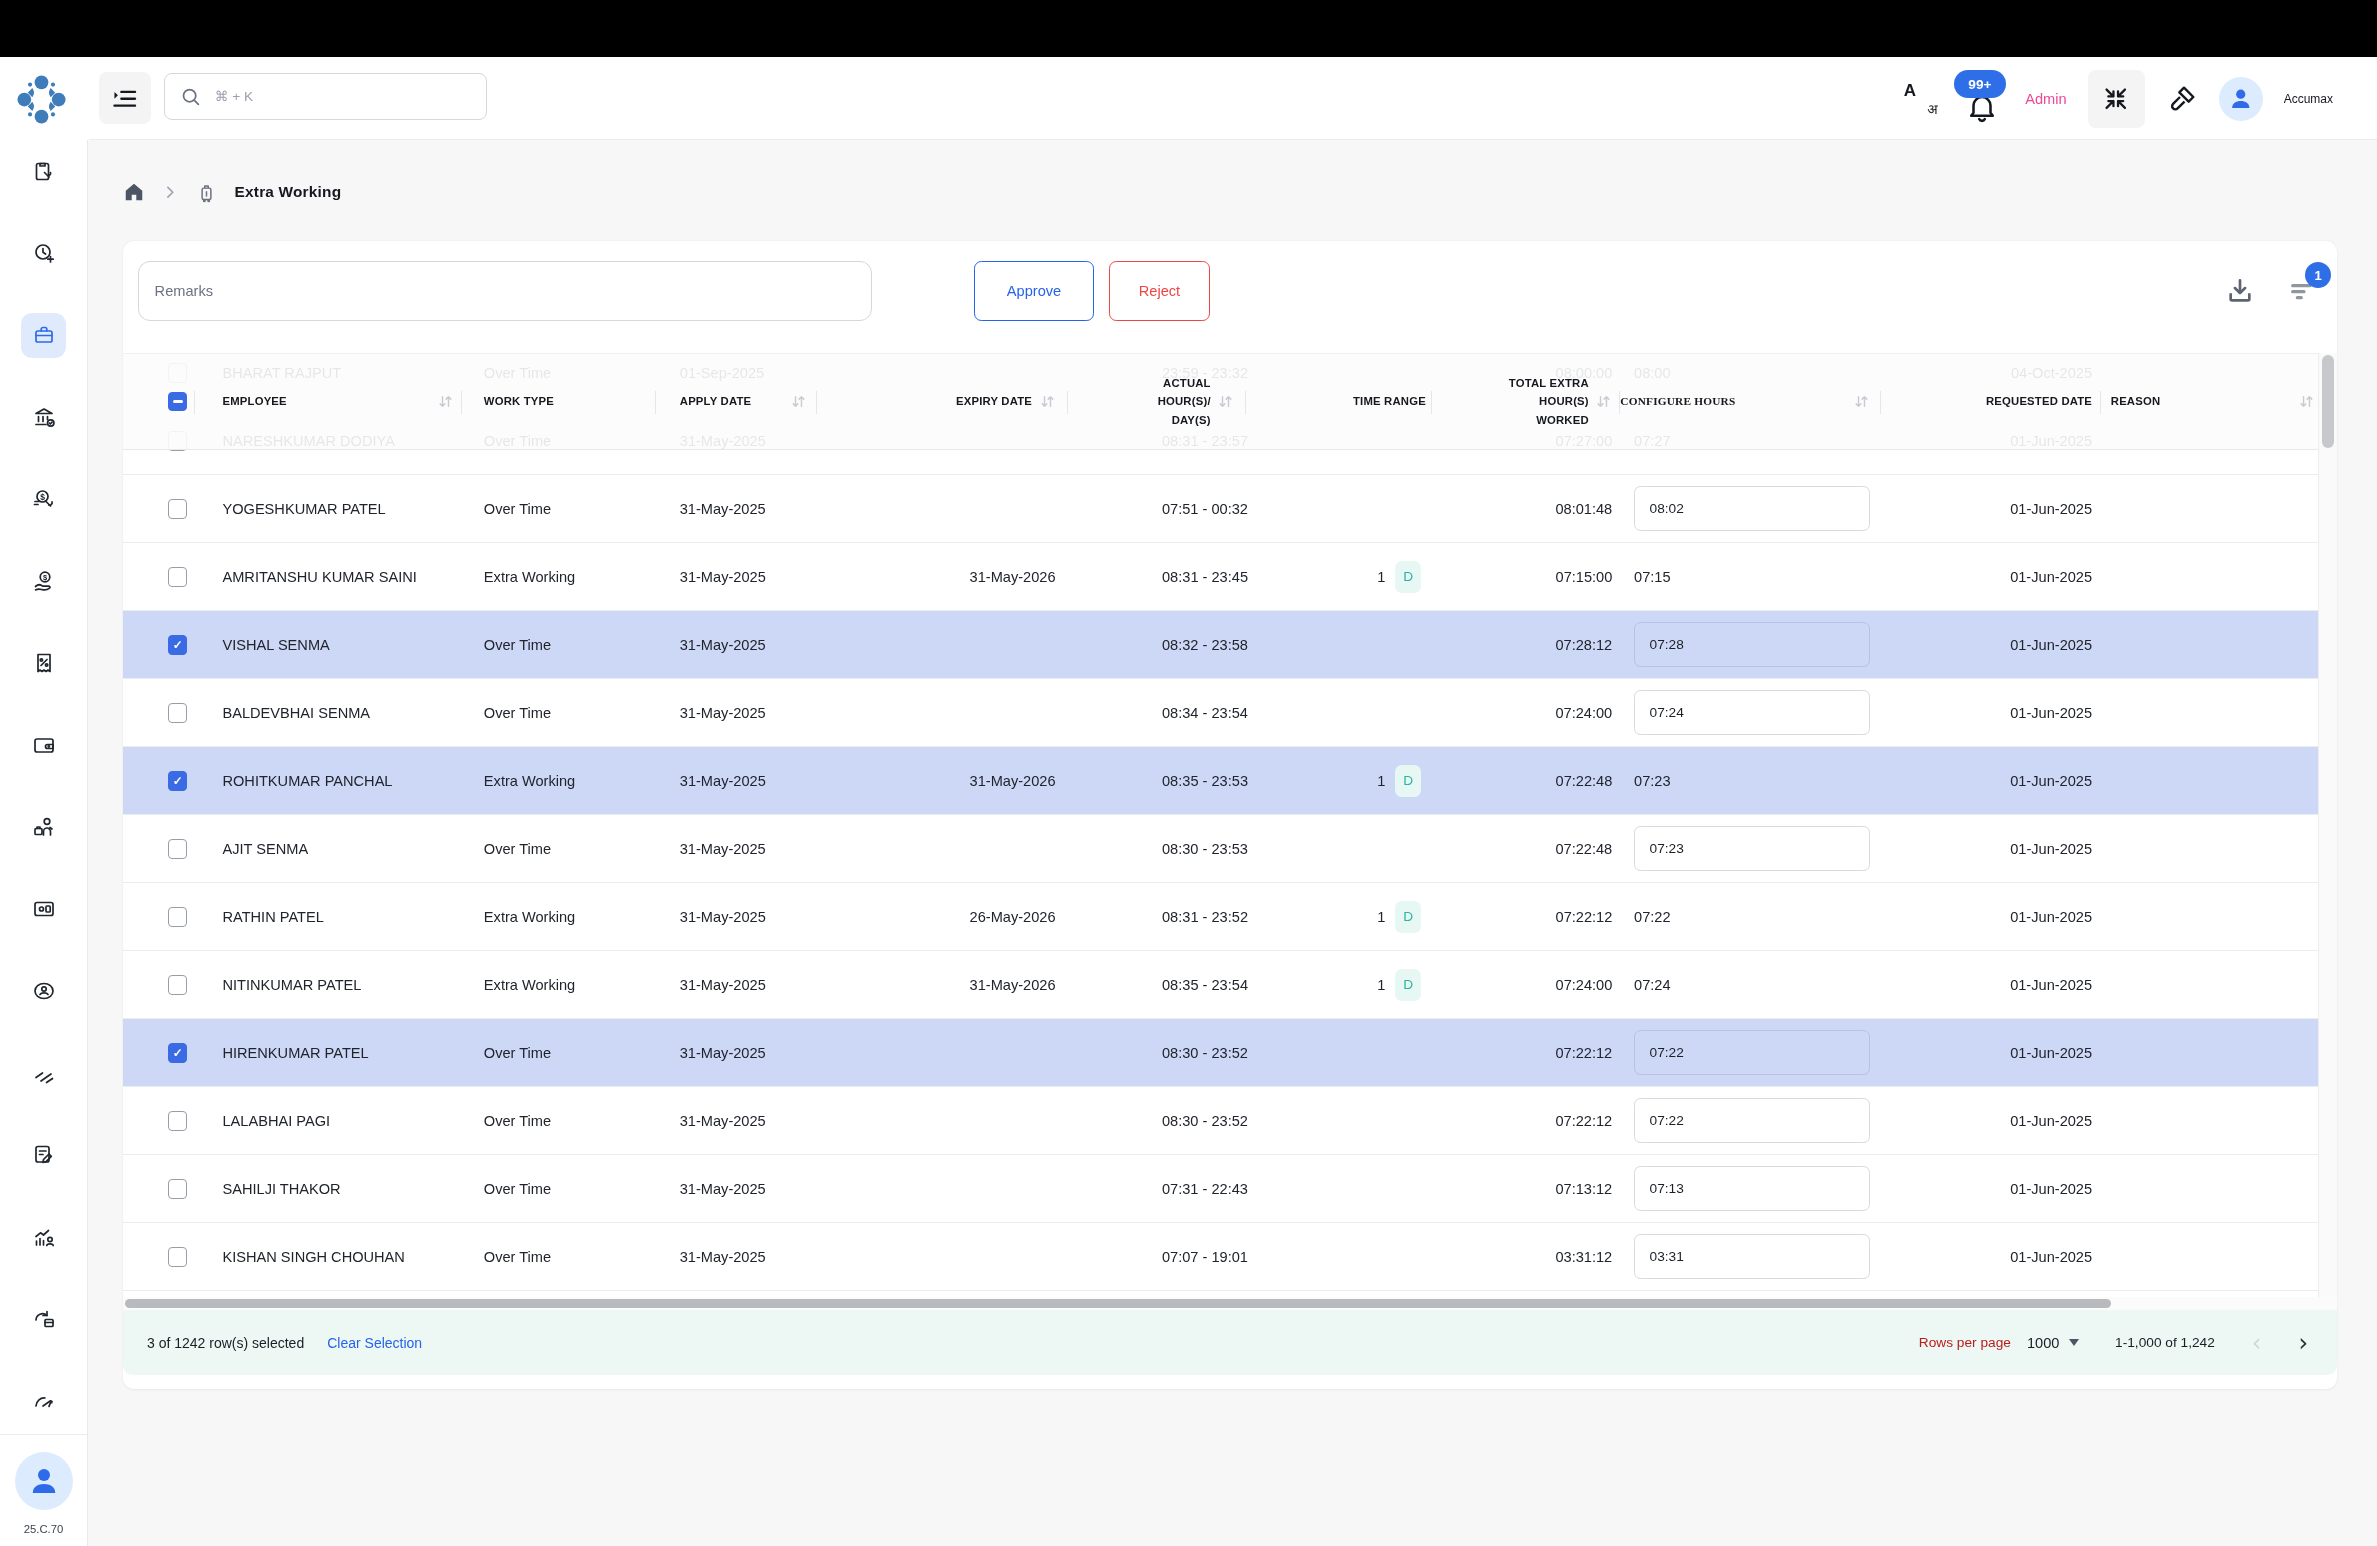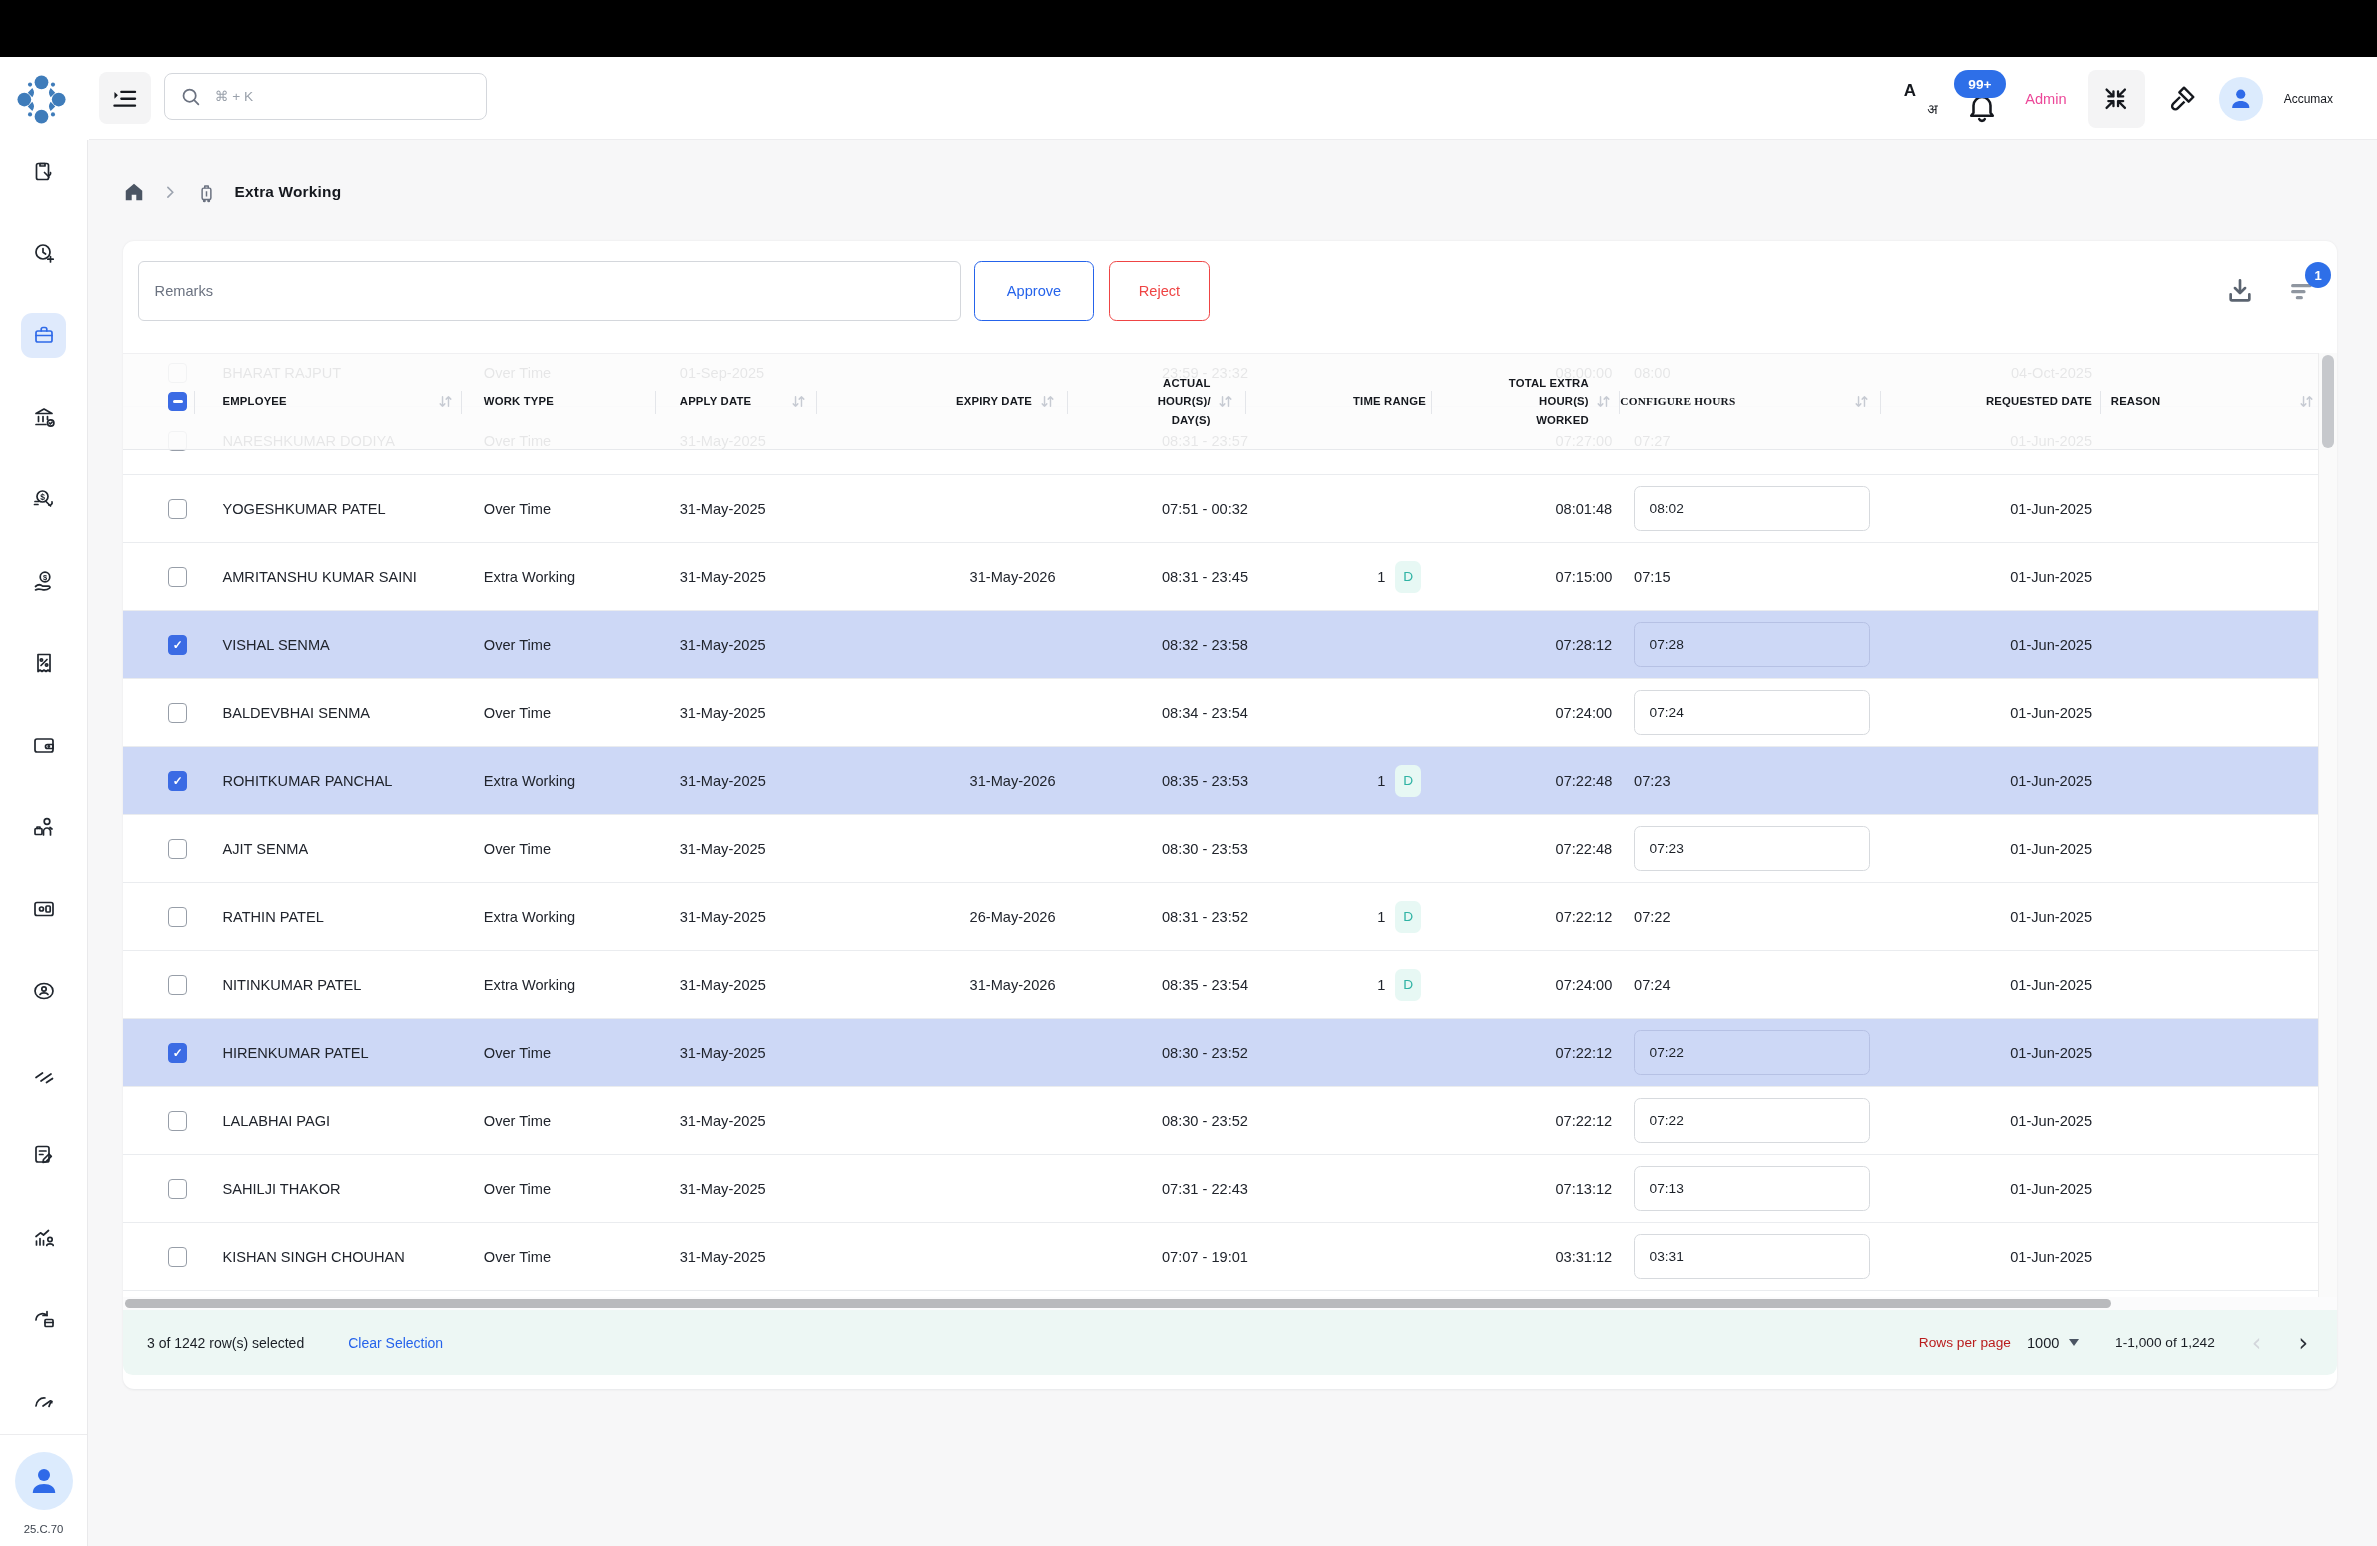--- a/index.html
+++ b/index.html
@@ -40,21 +40,21 @@
   .sb-divider{position:absolute;left:0;bottom:111px;width:87px;border-top:0.8px solid #ececee}
   .sb-avatar{position:absolute;left:14.6px;bottom:36px;width:58px;height:58px;border-radius:50%;background:#dcebfd;display:flex;align-items:center;justify-content:center;cursor:pointer}
   .sb-version{position:absolute;left:0;bottom:11.3px;width:87px;text-align:center;font-size:11.3px;color:#3d444e}
   
   .breadcrumb{position:absolute;left:123px;top:176px;height:32px;display:flex;align-items:center;gap:18px}
   .crumb-title{font-size:15.4px;font-weight:700;color:#15181e;letter-spacing:0.2px}
   
   .card{position:absolute;left:123px;top:241px;width:2214px;height:1148px;background:#fff;border-radius:11.3px;box-shadow:0 0.8px 2.4px rgba(16,24,40,.07)}
   
   .toolbar{position:relative;height:112px}
-  .remarks{position:absolute;left:14.6px;top:20px;width:823px;height:60px;border:0.8px solid #d4d7dc;border-radius:6px;box-sizing:border-box;padding:0 16px;font-size:14.6px;color:#1c2128;font-family:inherit;outline:none}
+  .remarks{position:absolute;left:14.6px;top:20px;width:734px;height:60px;border:0.8px solid #d4d7dc;border-radius:12px;box-sizing:border-box;padding:0 16px;font-size:14.6px;color:#1c2128;font-family:inherit;outline:none}
   .remarks::placeholder{color:#6b7280}
   .btn{position:absolute;top:20px;height:60px;border-radius:7.3px;background:#fff;font-size:14.6px;font-weight:500;font-family:inherit;cursor:pointer}
   .btn-approve{left:851px;width:120px;border:1.3px solid var(--accent);color:var(--accent)}
   .btn-reject{left:986px;width:101px;border:1.3px solid var(--danger);color:var(--danger)}
   .tool-ic{position:absolute;top:29px;width:42px;height:42px;display:flex;align-items:center;justify-content:center;cursor:pointer}
   .ic-download{left:2096px;color:#5b6470}
   .ic-filter{left:2158px;color:#8f96a0}
   .filter-badge{position:absolute;left:2182px;top:21px;width:26px;height:26px;border-radius:50%;background:var(--notification);color:#fff;font-size:13px;font-weight:700;display:flex;align-items:center;justify-content:center}
   
   .tsec{position:absolute;top:112px;left:0;width:2214px;height:944px;overflow:hidden}
@@ -92,21 +92,21 @@
   .row.sel .cfgin{background:transparent;border-color:#b6c1e4}
   .cfgtext{padding-left:13.7px}
   
   .vscroll{position:absolute;top:0;right:0;width:19.4px;height:944px;background:#fafafa;border-left:0.8px solid #ededee;z-index:3;box-sizing:border-box}
   .vthumb{position:absolute;top:2.4px;left:3.2px;width:12px;height:93px;background:#c6c8cc;border-radius:6.5px;cursor:pointer}
   .hscroll{position:absolute;top:1056px;left:0;width:2214px;height:13px;background:#fbfbfc}
   .hthumb{margin:1.6px 0 0 1.6px;width:1986px;height:9.7px;background:#b9babd;border-radius:5.7px;cursor:pointer}
   
   .tfoot{position:absolute;top:1069px;left:0;width:2214px;height:65px;background:var(--footer-bg);border-radius:0 0 9.7px 9.7px;display:flex;align-items:center;box-sizing:border-box;padding:0 29px 0 24px}
   .sel-summary{font-size:14px;font-weight:500;color:#1a1e25}
-  .clear-link{font-size:14px;font-weight:500;color:var(--accent);margin-left:44px;cursor:pointer}
+  .clear-link{font-size:14px;font-weight:500;color:var(--accent);margin-left:23px;cursor:pointer}
   .tfoot-right{margin-left:auto;display:flex;align-items:center}
   .rpp-label{font-size:13.7px;color:#b91c1c}
   .rpp-select{display:flex;align-items:center;gap:9.7px;margin-left:16px;cursor:pointer}
   .rpp-value{font-size:14.6px;color:#1a1e25}
   .caret{width:0;height:0;border-left:5.7px solid transparent;border-right:5.7px solid transparent;border-top:7.3px solid #4b5563}
   .range-label{font-size:13.7px;color:#1a1e25;margin-left:36px}
   .pg{font-size:24px;line-height:1;margin-left:37px;cursor:pointer;font-family:"DejaVu Sans",sans-serif}
   .pg.prev{color:#d3d6db;cursor:default}
   .pg.next{color:#2b3038}
 </style>

